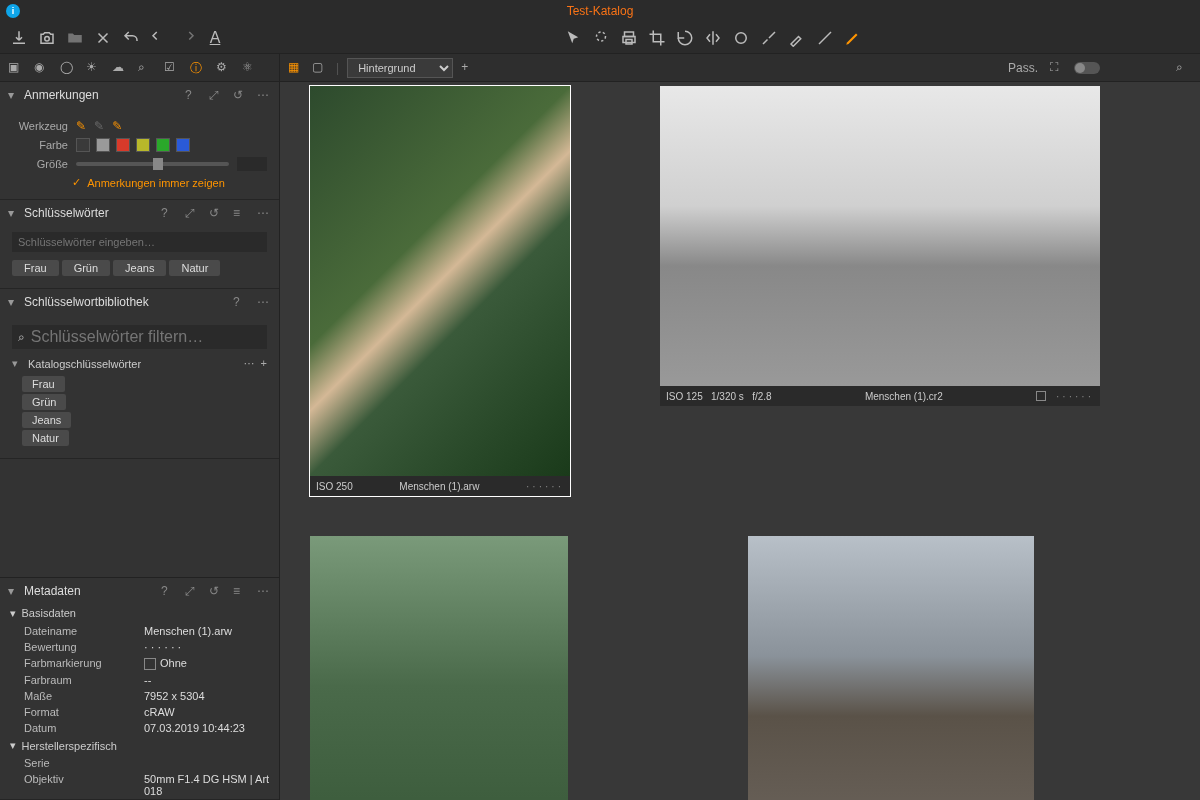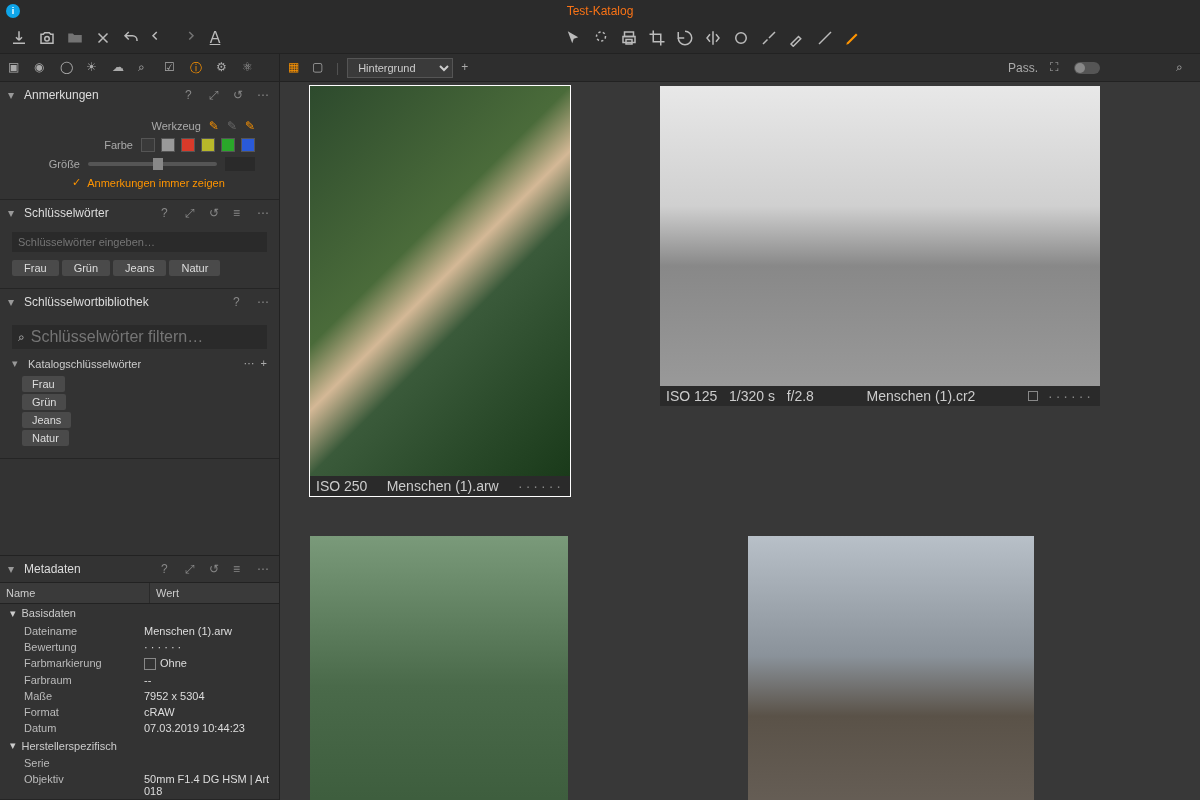--- a/index.html
+++ b/index.html
@@ -17,21 +17,21 @@
 .sidebar { width:280px; background:#333; border-right:1px solid #222; display:flex; flex-direction:column; overflow-y:auto; }
 .sidetabs { height:28px; background:#2e2e2e; border-bottom:1px solid #222; display:flex; align-items:center; padding:0 8px; gap:10px; }
 .sidetabs .st { width:16px; height:16px; color:#aaa; cursor:pointer; }
 .sidetabs .st.active { color:#ff9500; }
 .panel { border-bottom:1px solid #252525; }
 .panel .phead { height:26px; display:flex; align-items:center; padding:0 8px; gap:6px; background:#333; }
 .panel .phead .chev { width:10px; color:#999; }
 .panel .phead .ptitle { color:#ddd; flex:1; }
 .panel .phead .picon { width:14px; height:14px; color:#888; cursor:pointer; margin-left:4px; }
 .panel .pbody { padding:6px 12px 10px 12px; }
-.formrow { display:flex; align-items:center; margin:5px 12px; gap:8px;justify-content:flex-end; }
+.formrow { display:flex; align-items:center; margin:5px 0; gap:8px; }
 .formrow .flabel { width:56px; text-align:right; color:#aaa; font-size:11px; }
 .swatch { width:14px; height:14px; border:1px solid #555; cursor:pointer; }
 .pencil { color:#ff9500; }
 .slider { flex:1; height:4px; background:#555; border-radius:2px; position:relative; }
 .slider .thumb { position:absolute; top:-4px; left:50%; width:10px; height:12px; background:#888; }
 .checkrow { display:flex; align-items:center; gap:6px; color:#ff9500; font-size:11px; margin-left:60px; margin-top:4px; }
 .kw-input { background:#2a2a2a; border:none; color:#888; padding:4px 6px; width:100%; font-size:11px; margin-bottom:6px; }
 .tag { display:inline-block; background:#4a4a4a; color:#ddd; padding:2px 12px; border-radius:2px; margin:2px 3px 2px 0; font-size:11px; cursor:pointer; }
 .lib-search { display:flex; align-items:center; gap:6px; background:#2a2a2a; padding:3px 6px; margin:4px 0; }
 .lib-search input { background:transparent; border:none; color:#888; flex:1; font-size:16px; outline:none; }
@@ -54,21 +54,21 @@
 .viewbar .vb.active { color:#ff9500; }
 .viewbar select { background:#3a3a3a; border:1px solid #555; color:#ccc; font-size:11px; padding:2px 20px 2px 6px; }
 .viewbar .spacer { flex:1; }
 .viewbar .pass { color:#aaa; font-size:12px; margin-right:4px; }
 .viewbar .toggle { width:26px; height:12px; background:#555; border-radius:6px; position:relative; }
 .viewbar .toggle::after { content:""; position:absolute; left:1px; top:1px; width:10px; height:10px; background:#888; border-radius:50%; }
 .grid { flex:1; overflow:auto; padding:4px 30px; display:flex; flex-wrap:wrap; gap:40px 90px; align-content:flex-start; }
 .thumb-card { display:flex; flex-direction:column; }
 .thumb-card.selected { outline:1px solid #fff; }
 .thumb-img { background:#555; position:relative; overflow:hidden; }
-.thumb-meta { height:20px; background:#2a2a2a; display:flex; align-items:center; padding:0 6px; gap:10px; font-size:14px; color:#ccc; }
+.thumb-meta { height:20px; background:#2a2a2a; display:flex; align-items:center; padding:0 6px; gap:10px; font-size:10px; color:#ccc; }
 .thumb-meta .fname { flex:1; text-align:center; }
 .thumb-meta .dots { letter-spacing:3px; color:#888; }
 .thumb-meta .sq { width:10px; height:10px; border:1px solid #888; }
 
 .ph1 { background:linear-gradient(135deg,#2d4a2d 0%,#4a6b3a 40%,#d4b896 50%,#3a5a3a 60%,#1a3a1a 100%); }
 .ph2 { background:linear-gradient(180deg,#e8e8e8 0%,#d0d0d0 40%,#888 60%,#999 100%); }
 .ph3 { background:linear-gradient(180deg,#7a9a7a 0%,#4a6a4a 50%,#3a5a3a 100%); }
 .ph4 { background:linear-gradient(180deg,#b8c0c8 0%,#8a929a 40%,#5a5248 60%,#6a625a 100%); }
 .sidebar::-webkit-scrollbar, .grid::-webkit-scrollbar { width:10px; }
 .sidebar::-webkit-scrollbar-thumb, .grid::-webkit-scrollbar-thumb { background:#555; }
@@ -292,24 +292,20 @@
 
     <div class="panel" style="border-top:1px solid #222">
       <div class="phead">
         <span class="chev">▾</span>
         <span class="ptitle">Metadaten</span>
         <span class="picon">?</span>
         <span class="picon">⤢</span>
         <span class="picon">↺</span>
         <span class="picon">≡</span>
         <span class="picon">⋯</span>
-      </div>
-      <div class="meta-cols">
-        <div class="c1">Name</div>
-        <div>Wert</div>
       </div>
       <div class="metabody" id="metabody">
           <div class="metagrp">
             <span class="chev">▾</span>
             <span>Basisdaten</span>
           </div>
           <div class="metarow">
             <div class="mname">Dateiname</div>
             <div class="mval">Menschen (1).arw</div>
           </div>

